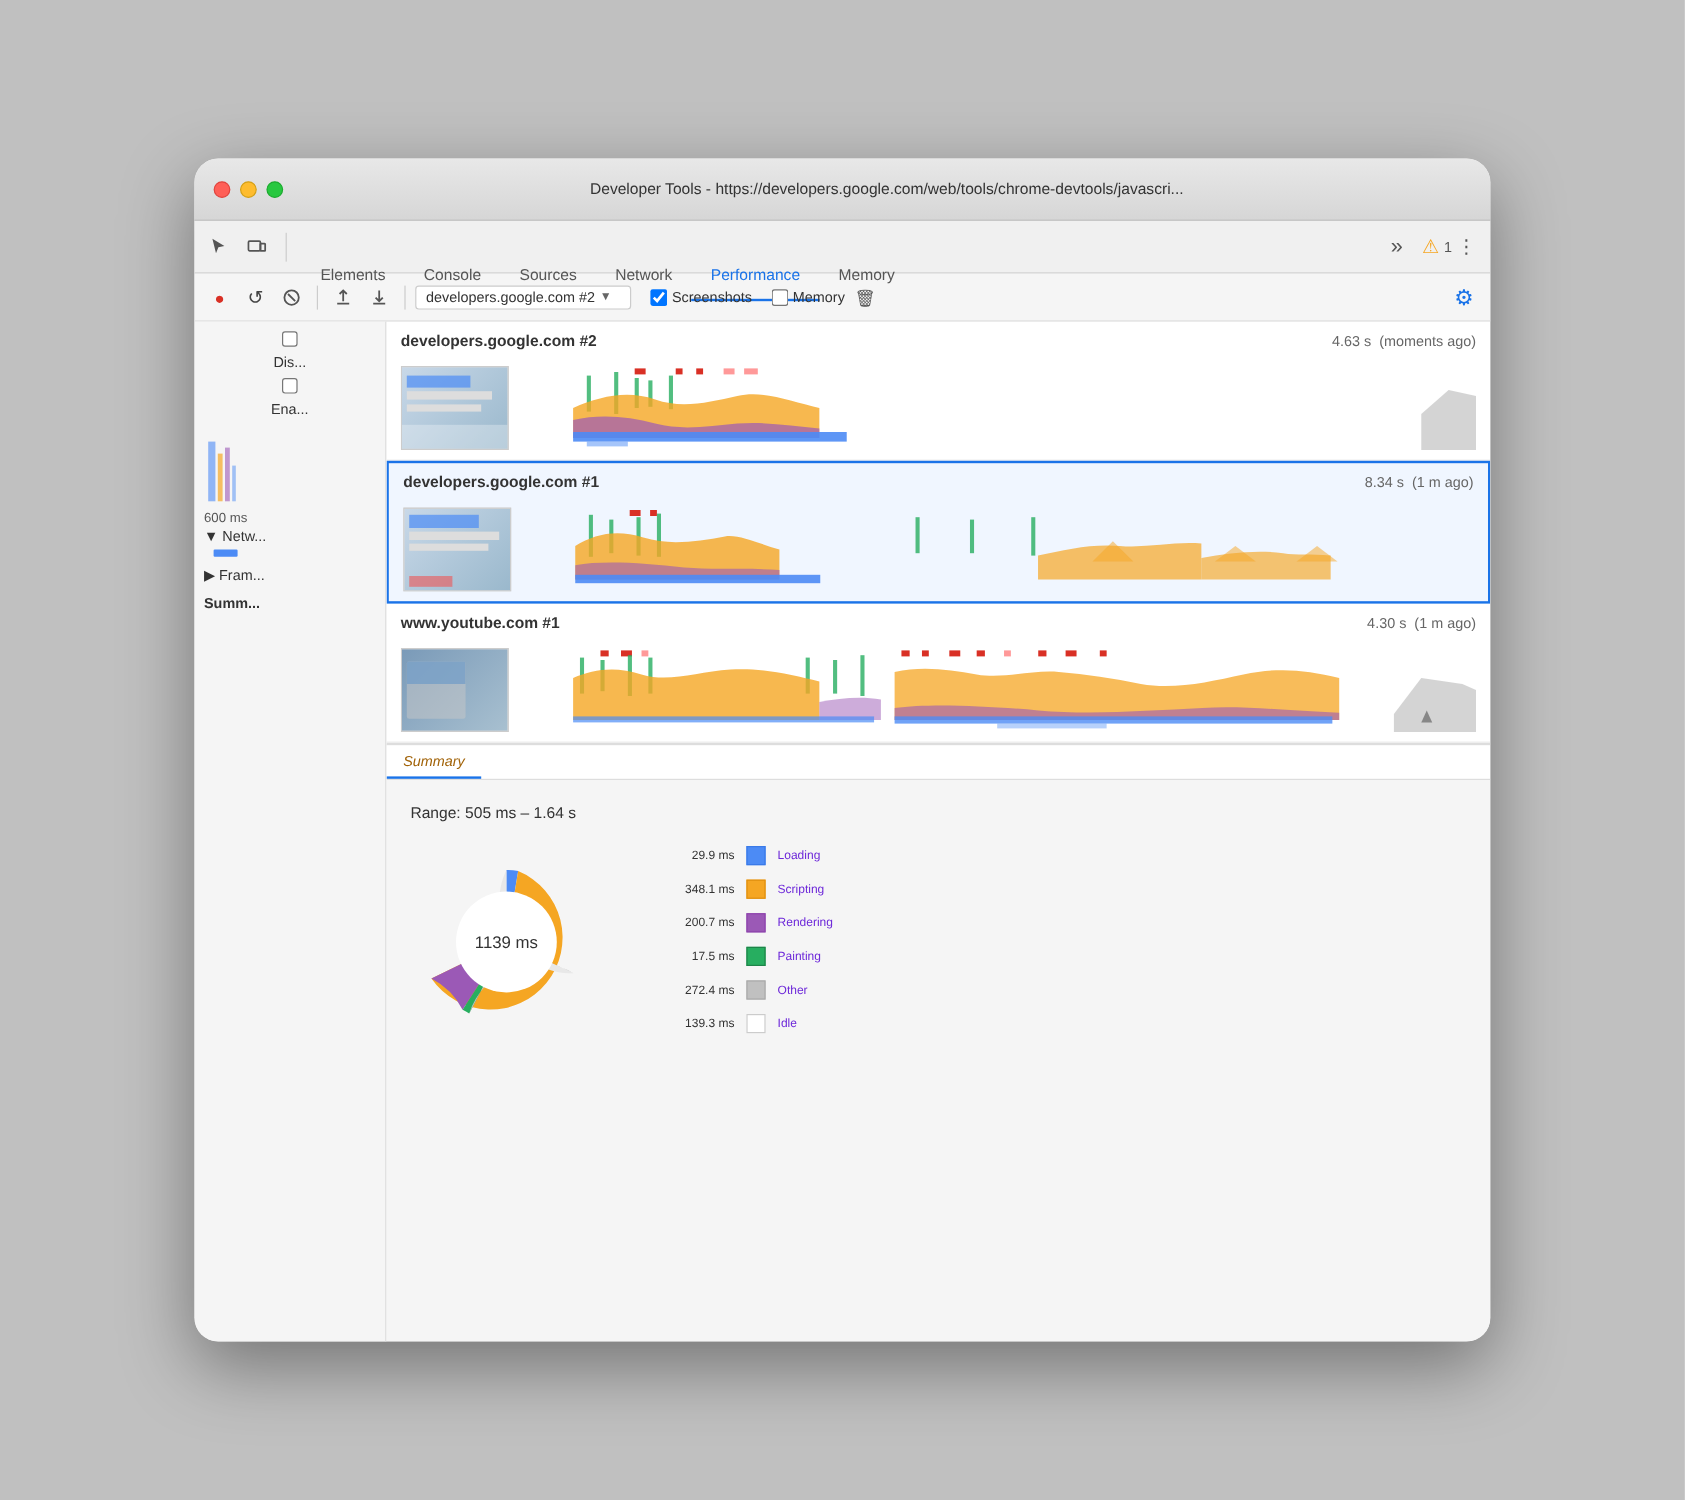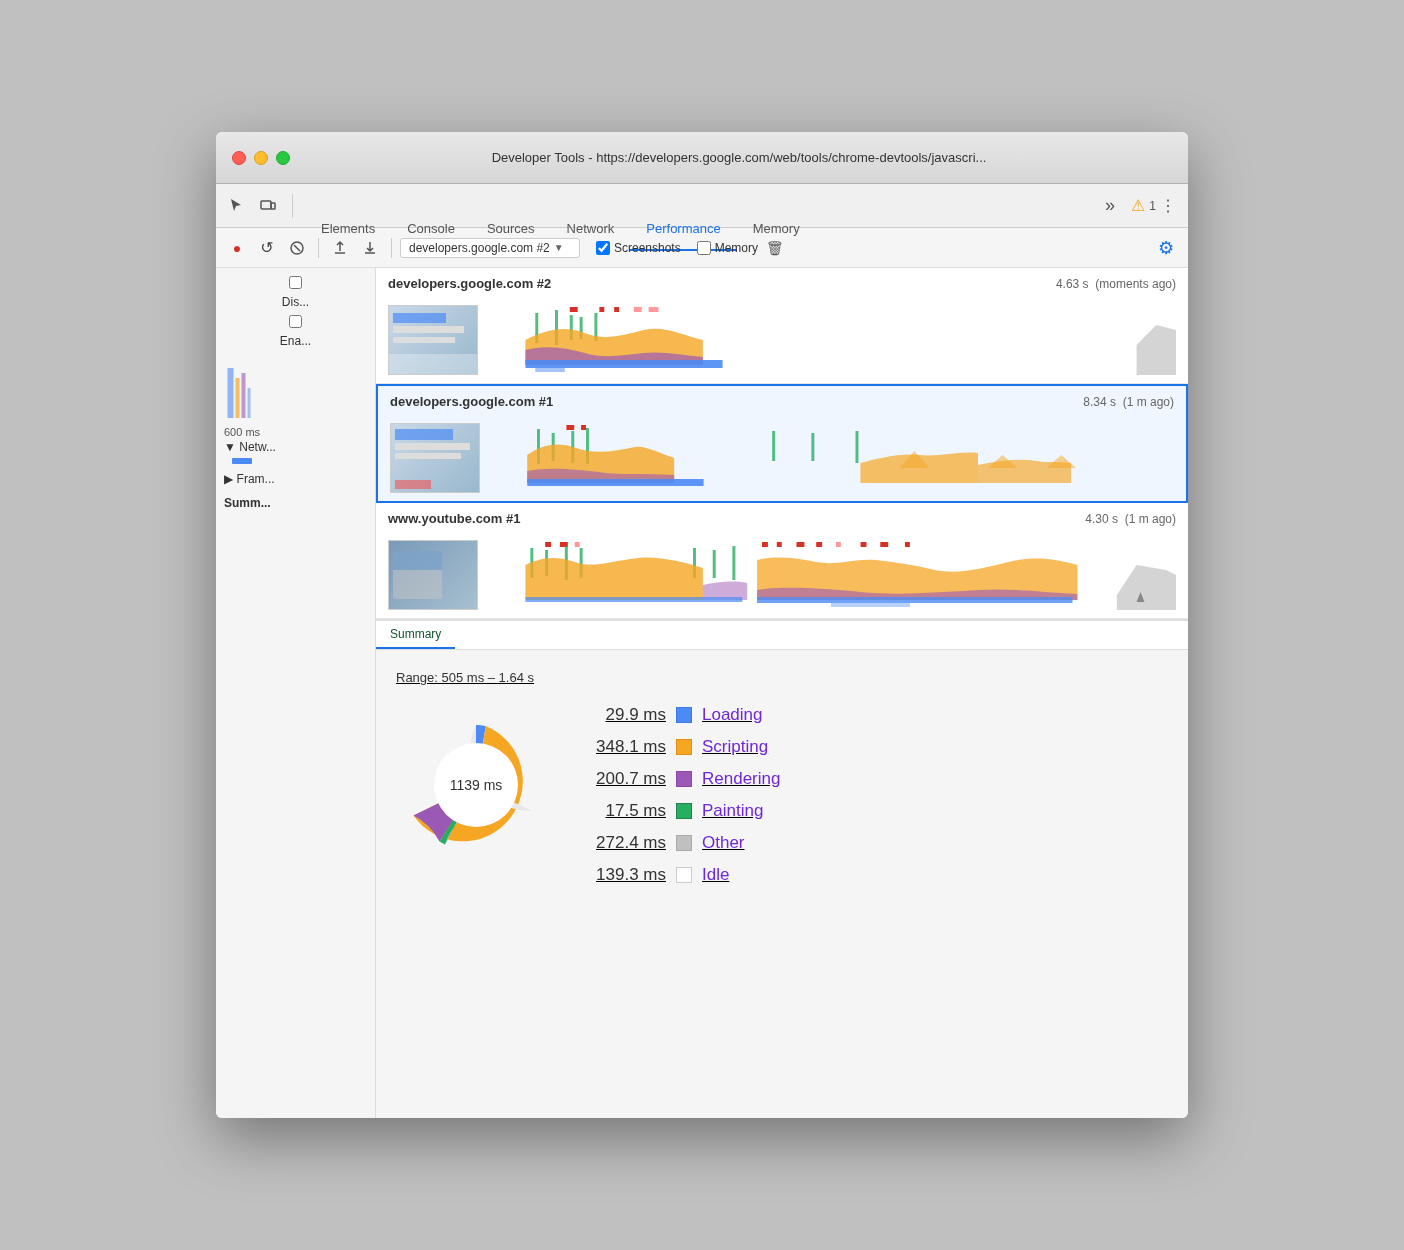--- a/index.html
+++ b/index.html
@@ -5,23 +5,23 @@
     * { margin: 0; padding: 0; box-sizing: border-box; }
     body {
       background: #c0c0c0;
       display: flex;
       justify-content: center;
       align-items: center;
       min-height: 100vh;
       font-family: -apple-system, BlinkMacSystemFont, 'Segoe UI', sans-serif;
     }
     .window {
-      width: 972px;
+      width: 1080px;
       background: #f5f5f5;
-      border-radius: 6px;
+      border-radius: 20px;
       box-shadow: 0 20px 60px rgba(0,0,0,0.4);
       overflow: hidden;
     }
     .title-bar {
       background: linear-gradient(180deg, #e8e8e8, #d6d6d6);
       height: 52px;
       display: flex;
       align-items: center;
       padding: 0 16px;
       border-bottom: 1px solid #b0b0b0;
@@ -290,26 +290,26 @@
       background: white;
     }
     .summary-tab {
       padding: 6px 14px;
       font-size: 12px;
       cursor: pointer;
       border-bottom: 2px solid transparent;
       color: #555;
     }
     .summary-tab.active {
-      color: #14532d;
+      color: #a16207;
       border-bottom: 2px solid #1a73e8;
+      font-style: italic;
     }
     .summary-content {
       padding: 20px;
-      text-decoration: underline;
     }
     .range-text {
       font-size: 13px;
       color: #333;
       margin-bottom: 20px;
     }
     .stats-container {
       display: flex;
       align-items: flex-start;
       gap: 40px;
@@ -330,21 +330,21 @@
     }
     .stats-legend {
       display: flex;
       flex-direction: column;
       gap: 12px;
     }
     .legend-item {
       display: flex;
       align-items: center;
       gap: 10px;
-      font-size: 17px;
+      font-size: 10px;
     }
     .legend-value {
       min-width: 70px;
       text-align: right;
       color: #333;
     }
     .legend-color {
       width: 16px;
       height: 16px;
       border: 1px solid #ccc;

